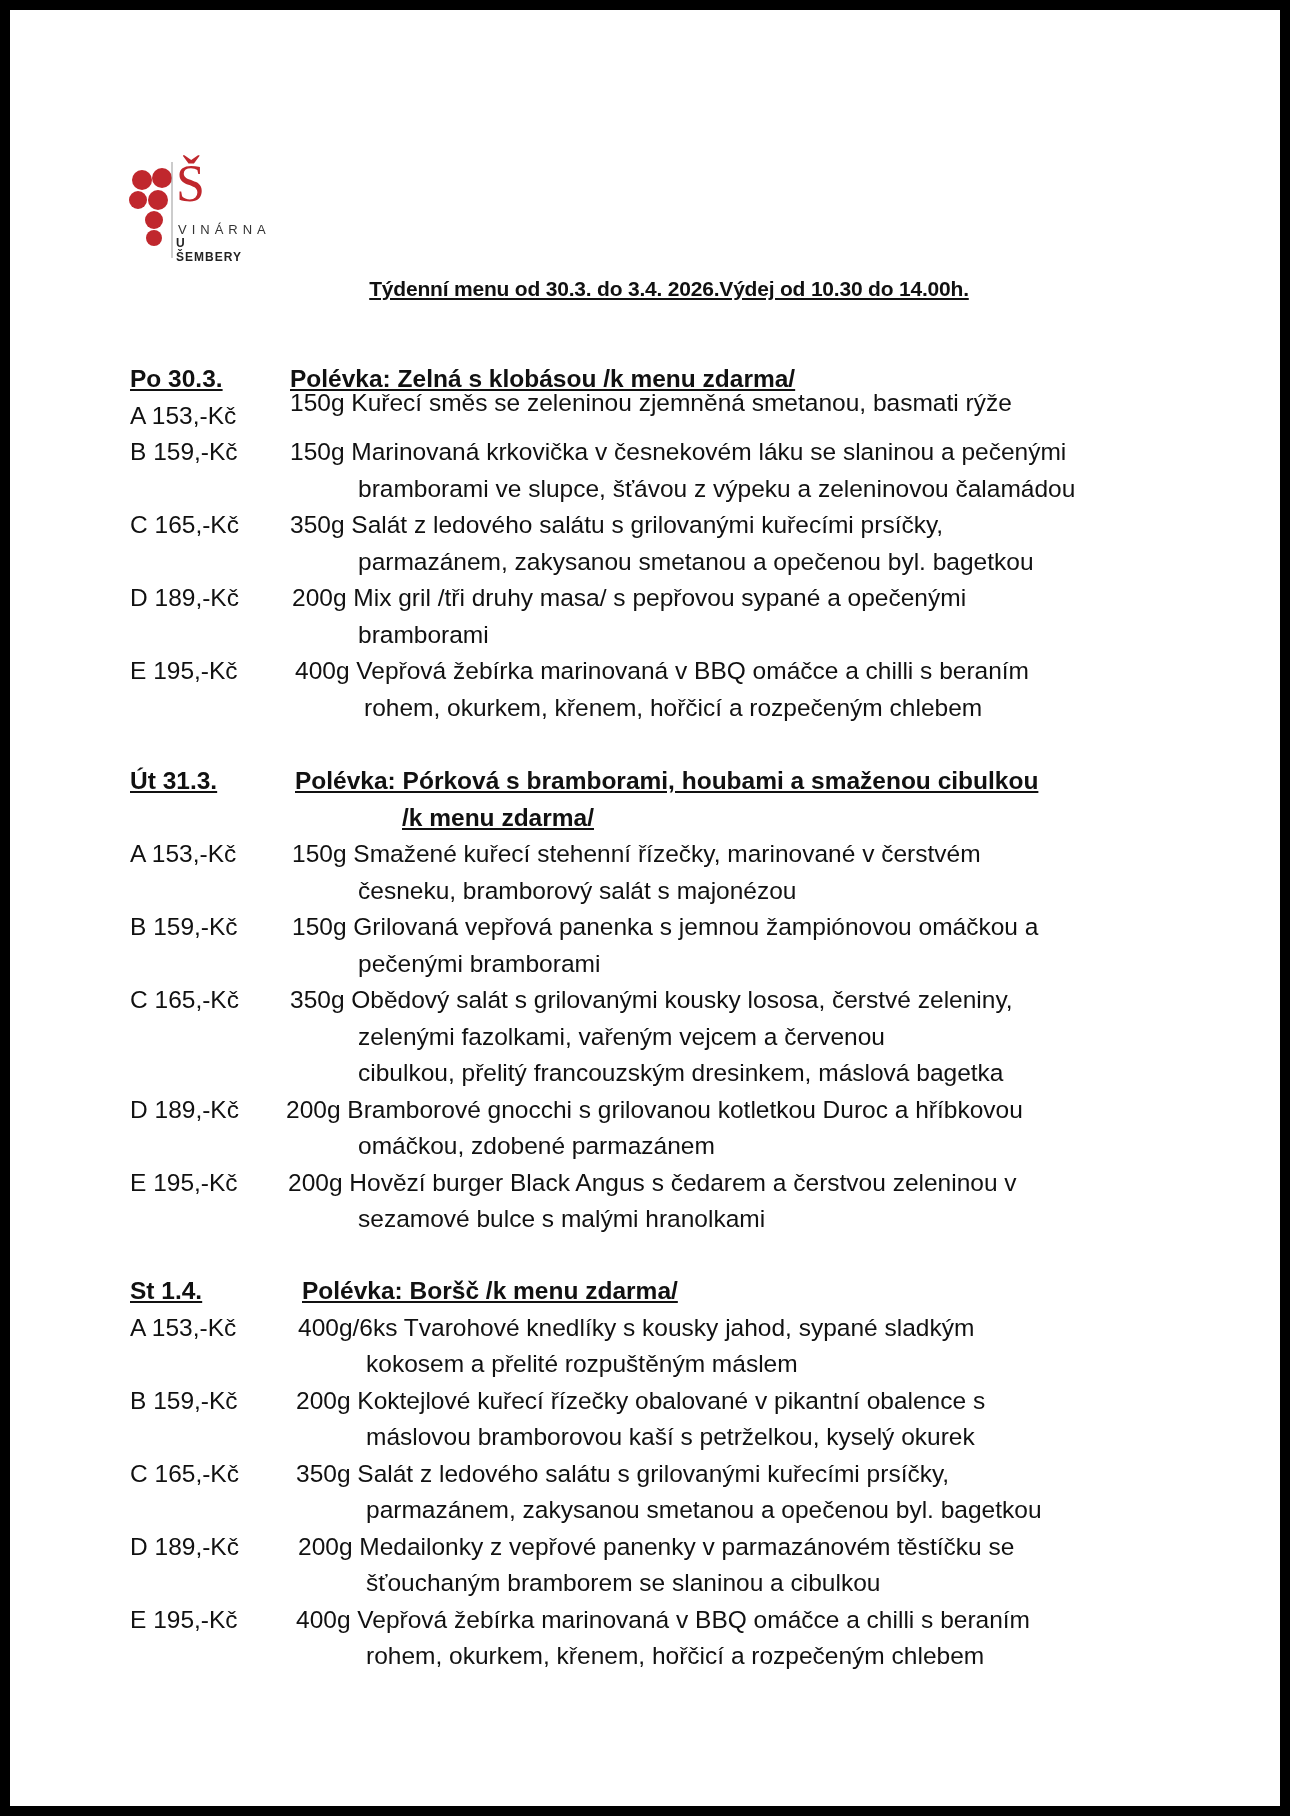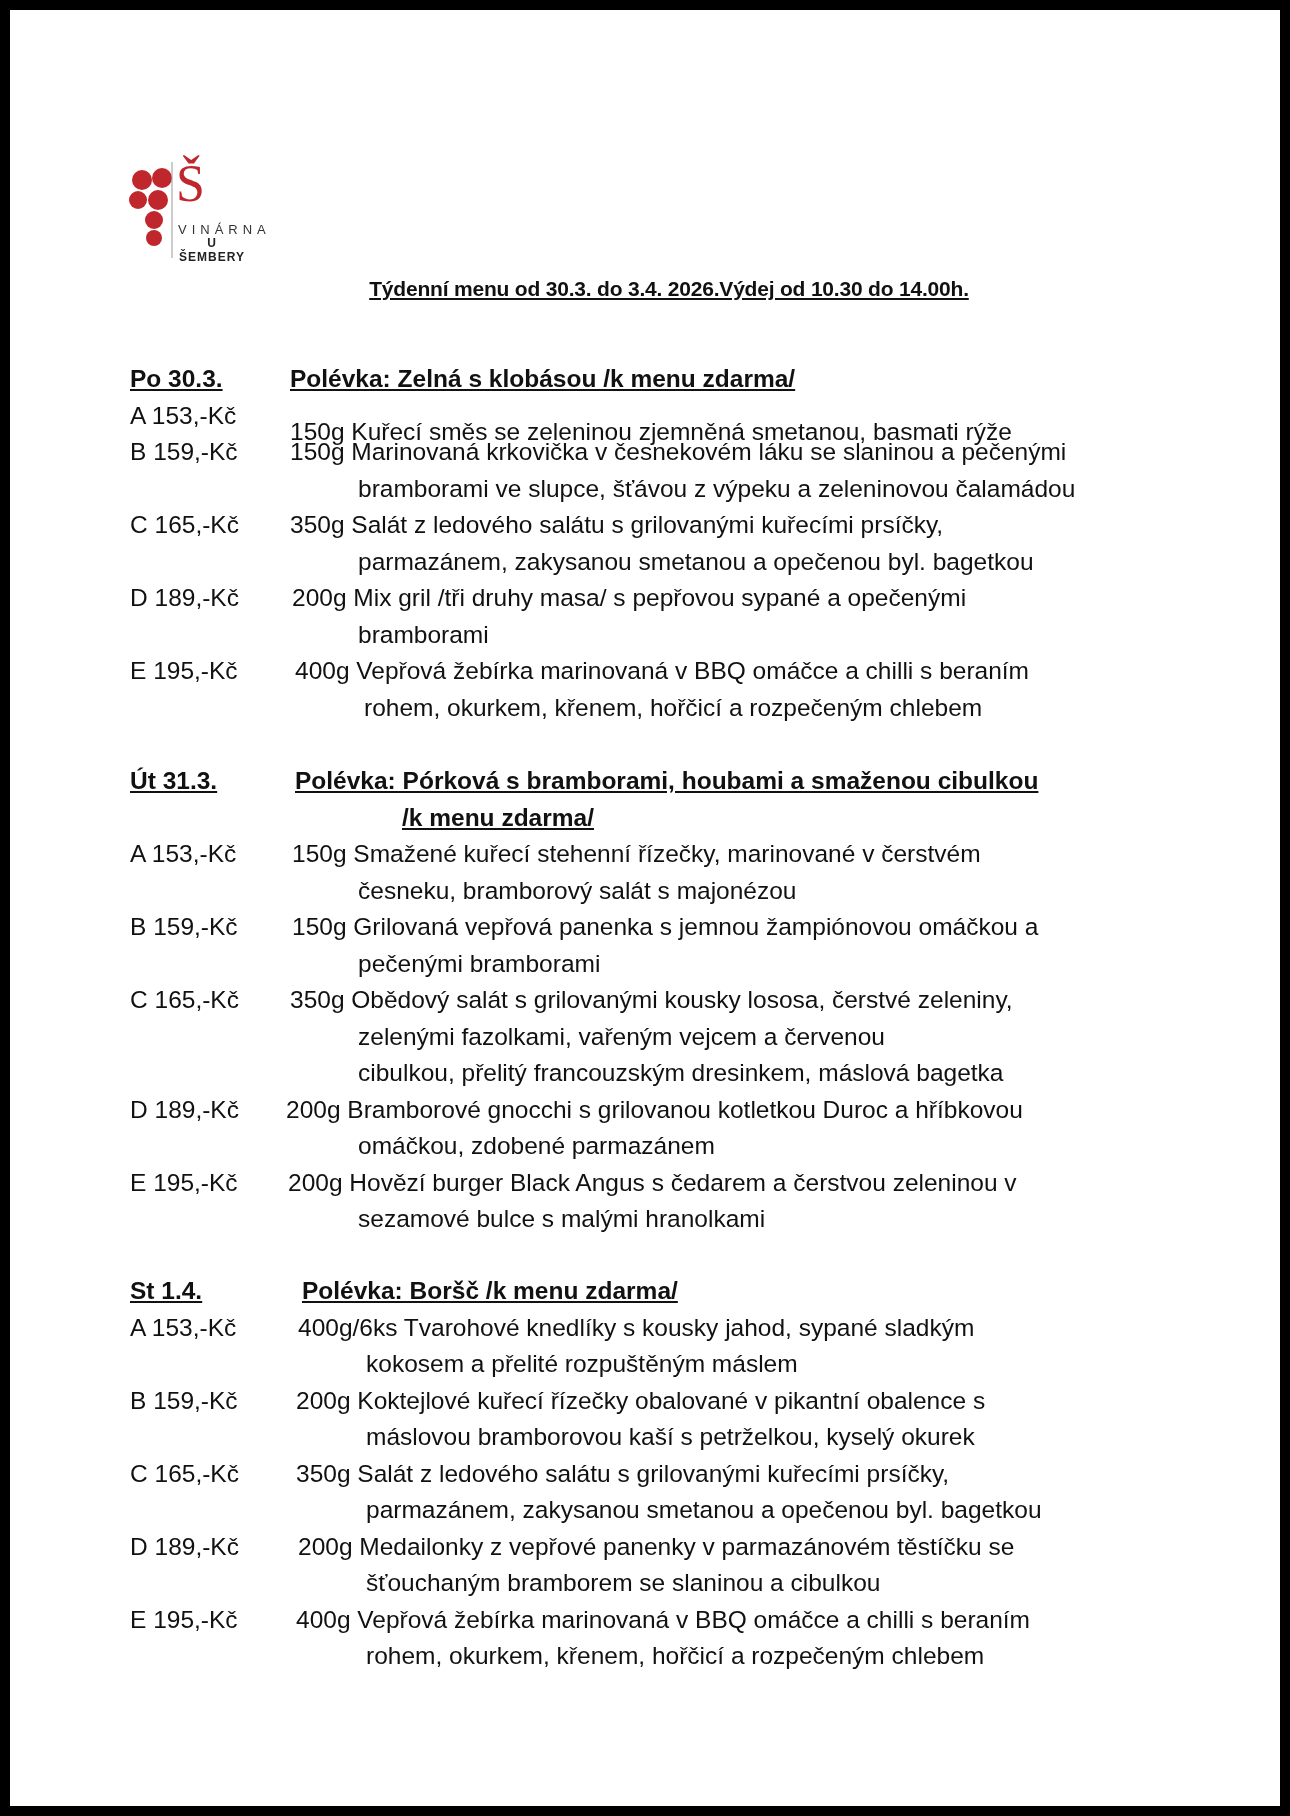--- a/index.html
+++ b/index.html
@@ -24,30 +24,30 @@
         <circle cx="14" cy="20" r="10" fill="#c0272d"></circle>
         <circle cx="34" cy="18" r="10" fill="#c0272d"></circle>
         <circle cx="10" cy="40" r="9" fill="#c0272d"></circle>
         <circle cx="30" cy="40" r="10" fill="#c0272d"></circle>
         <circle cx="26" cy="60" r="9" fill="#c0272d"></circle>
         <circle cx="26" cy="78" r="8" fill="#c0272d"></circle>
         <line x1="44" y1="2" x2="44" y2="98" stroke="#999" stroke-width="1"></line>
       </svg>
       <span style="position:absolute;left:48px;top:-6px;font-family:'Liberation Serif',serif;font-size:52px;color:#c0272d;">Š</span>
       <span style="position:absolute;left:50px;top:62px;font-size:13px;letter-spacing:5px;color:#333;">VINÁRNA</span>
-      <span style="position:absolute;left:48px;top:76px;font-size:12px;letter-spacing:1px;color:#222;font-weight:bold;text-align:center;">U ŠEMBERY</span>
+      <span style="position:absolute;left:48px;top:76px;font-size:12px;letter-spacing:1px;color:#222;font-weight:bold;">U ŠEMBERY</span>
     </div>
 
     <div class="title">Týdenní menu od 30.3. do 3.4. 2026.Výdej od 10.30 do 14.00h.</div>
 
     <div id="menu">
         <div class="line day" style="left: 120px; top: 355px;">Po 30.3.</div>
         <div class="line day" style="left: 280px; top: 355px;">Polévka: Zelná s klobásou /k menu zdarma/</div>
         <div class="line" style="left: 120px; top: 391.5px;">A 153,-Kč</div>
-        <div class="line" style="left: 280px; top: 408px;">150g Kuřecí směs se zeleninou zjemněná smetanou, basmati rýže</div>
+        <div class="line" style="left: 280px; top: 379px;">150g Kuřecí směs se zeleninou zjemněná smetanou, basmati rýže</div>
         <div class="line" style="left: 120px; top: 428px;">B 159,-Kč</div>
         <div class="line" style="left: 280px; top: 428px;">150g Marinovaná krkovička v česnekovém láku se slaninou a pečenými</div>
         <div class="line" style="left: 348px; top: 464.5px;">bramborami ve slupce, šťávou z výpeku a zeleninovou čalamádou</div>
         <div class="line" style="left: 120px; top: 501px;">C 165,-Kč</div>
         <div class="line" style="left: 280px; top: 501px;">350g Salát z ledového salátu s grilovanými kuřecími prsíčky,</div>
         <div class="line" style="left: 348px; top: 537.5px;">parmazánem, zakysanou smetanou a opečenou byl. bagetkou</div>
         <div class="line" style="left: 120px; top: 574px;">D 189,-Kč</div>
         <div class="line" style="left: 282px; top: 574px;">200g Mix gril /tři druhy masa/ s pepřovou sypané a opečenými</div>
         <div class="line" style="left: 348px; top: 610.5px;">bramborami</div>
         <div class="line" style="left: 120px; top: 647px;">E 195,-Kč</div>

